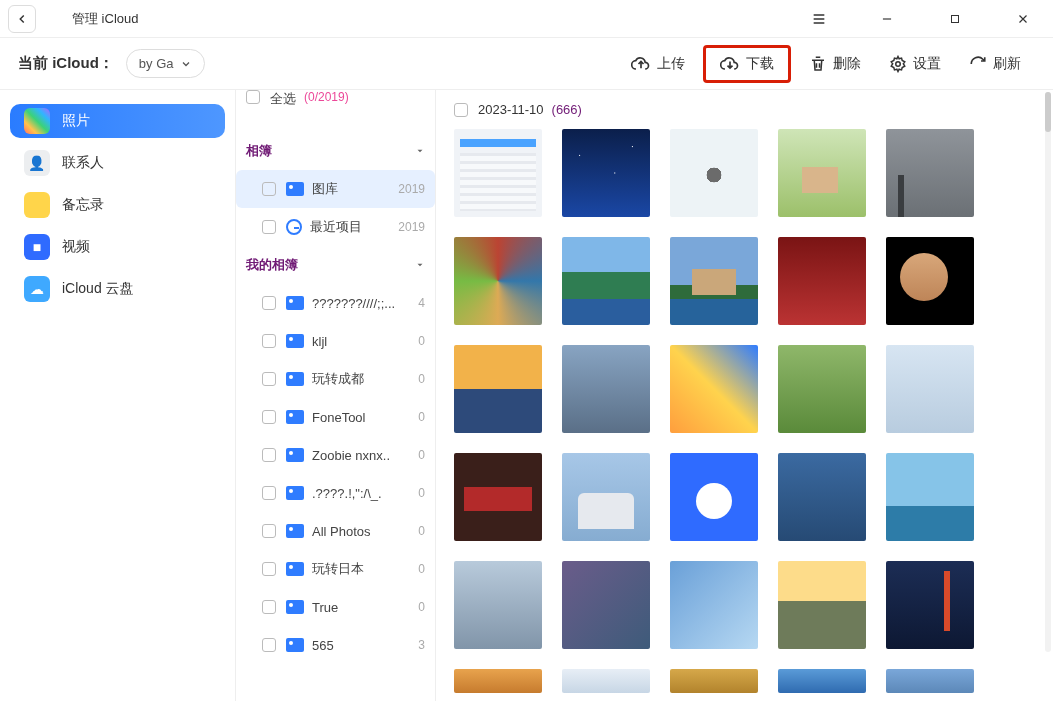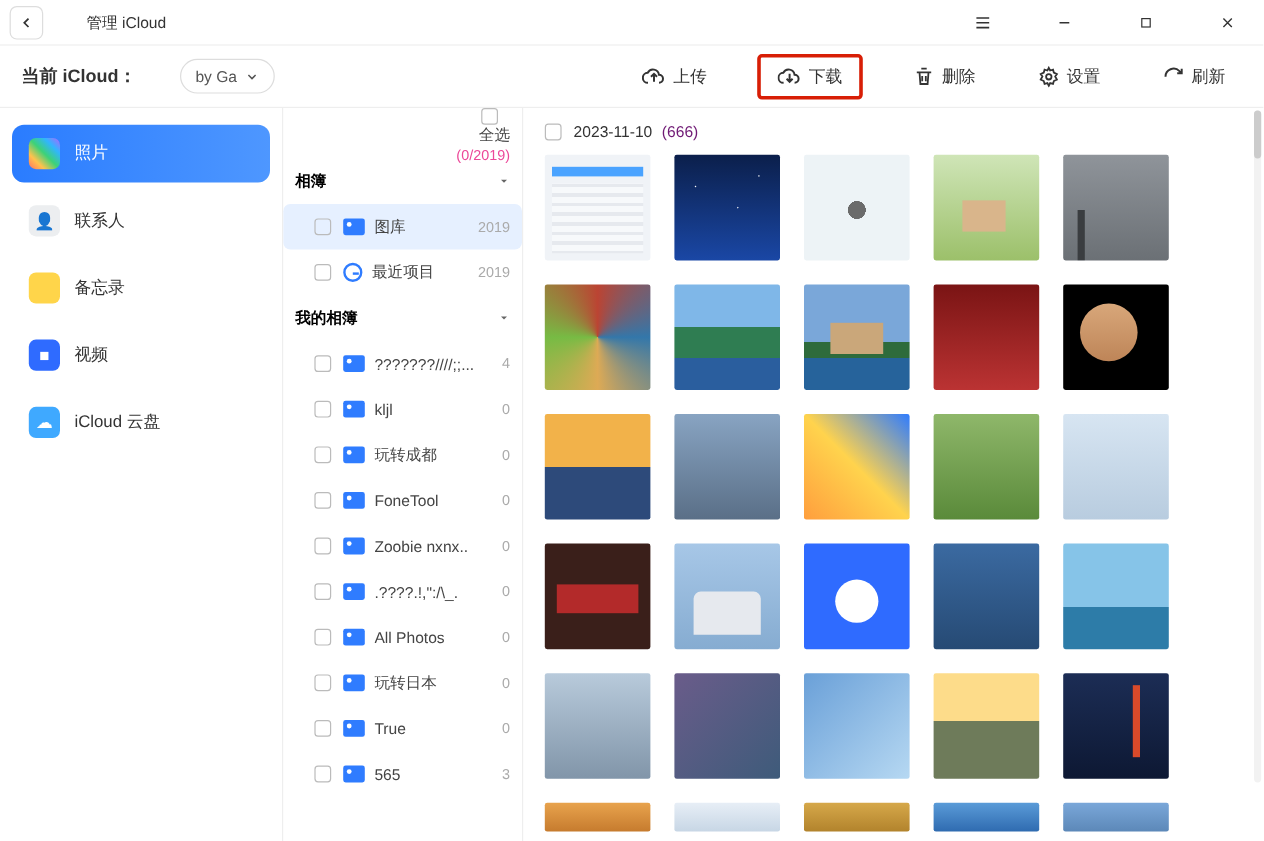--- a/index.html
+++ b/index.html
@@ -4,53 +4,53 @@
 <style>
 * { box-sizing: border-box; margin: 0; padding: 0; font-family: "Microsoft YaHei", -apple-system, sans-serif; }
 html, body { width: 1053px; height: 701px; overflow: hidden; background: #fff; }
 
 .title-bar { height: 38px; display: flex; align-items: center; padding: 0 8px; border-bottom: 1px solid #eee; gap: 24px; }
 .back-btn { width: 28px; height: 28px; border: 1px solid #ddd; border-radius: 6px; display: flex; align-items: center; justify-content: center; cursor: pointer; }
 .title-text { font-size: 13px; margin-left: 12px; flex: 0 0 auto; color: #333; }
 .title-spacer { flex: 1; }
 .win-ctrl { width: 44px; height: 38px; display: flex; align-items: center; justify-content: center; cursor: pointer; color: #333; }
 
-.header-row { height: 52px; display: flex; align-items: center; padding: 0 18px; border-bottom: 1px solid #eee; gap: 24px; }
+.header-row { height: 52px; display: flex; align-items: center; padding: 0 18px; border-bottom: 1px solid #eee; }
 .header-label { font-size: 15px; font-weight: 600; color: #333; }
 .account-chip { margin-left: 12px; padding: 6px 12px; border: 1px solid #ddd; border-radius: 16px; font-size: 13px; color: #555; display: flex; align-items: center; cursor: pointer; }
 .account-chip svg { margin-left: 6px; }
 .header-spacer { flex: 1; }
 .toolbar-btn { display: flex; align-items: center; padding: 6px 10px; margin: 0 4px; font-size: 14px; color: #333; cursor: pointer; border-radius: 4px; }
 .toolbar-btn svg { margin-right: 6px; }
 .download-highlight { border: 3px solid #d81e06; padding: 6px 14px; }
 
 .main { display: flex; height: calc(701px - 38px - 52px); }
 .sidebar { width: 236px; padding: 14px 10px; border-right: 1px solid #eee; }
-.nav-item { display: flex; align-items: center; height: 48px; padding: 0 14px; border-radius: 10px; font-size: 14px; color: #333; cursor: pointer; margin-bottom: 8px; }
+.nav-item { display: flex; align-items: center; height: 34px; padding: 0 14px; border-radius: 10px; font-size: 14px; color: #333; cursor: pointer; margin-bottom: 8px; }
 .nav-item.active { background: linear-gradient(90deg,#2a7cff,#4e97ff); color: #fff; }
 .nav-icon { width: 26px; height: 26px; border-radius: 6px; margin-right: 12px; display: flex; align-items: center; justify-content: center; font-size: 14px; flex: 0 0 auto; }
 .icon-photos { background: linear-gradient(45deg,#ff7262,#ffc24d,#3cd278,#31b5ff,#b064ff); }
 .icon-contacts { background: #eceef0; color: #888; }
 .icon-notes { background: #ffd54a; }
 .icon-videos { background: #2f6bff; }
 .icon-drive { background: #3fa9ff; }
 
 .album-panel { width: 200px; border-right: 1px solid #eee; overflow-y: auto; font-size: 13px; color: #444; }
 .album-row { display: flex; align-items: center; height: 38px; padding: 0 10px; cursor: pointer; }
-.album-row.section { font-weight: 600; color: #000000; justify-content: space-between; }
+.album-row.section { font-weight: 600; color: #701a75; justify-content: space-between; }
 .album-row.item { padding-left: 26px; }
 .album-row.item.active { background: #e6f0ff; border-radius: 6px; }
 .album-chk { width: 14px; height: 14px; border: 1.5px solid #bbb; border-radius: 3px; margin-right: 10px; flex: 0 0 auto; }
 .album-icon { width: 18px; height: 14px; background: #2f7cff; margin-right: 8px; flex: 0 0 auto; position: relative; border-radius: 2px; }
 .album-icon::after { content: ""; position: absolute; top: 3px; left: 3px; width: 4px; height: 4px; background: #fff; border-radius: 50%; }
 .clock-icon { width: 16px; height: 16px; border: 2px solid #2f7cff; border-radius: 50%; margin-right: 8px; position: relative; flex: 0 0 auto; }
 .clock-icon::after { content: ""; position: absolute; left: 50%; top: 50%; width: 5px; height: 2px; background: #2f7cff; transform-origin: 0 50%; }
 .album-name { flex: 1; white-space: nowrap; overflow: hidden; text-overflow: ellipsis; }
 .album-count { color: #aaa; font-size: 12px; margin-left: 6px; }
-.select-all-row { display: flex; align-items: flex-end; height: 42px; padding: 0 10px; border-bottom: 0; flex-direction: column; }
+.select-all-row { display: flex; align-items: flex-start; height: 42px; padding: 0 10px; border-bottom: 0; }
 .select-all-row .count { color: #ec4899; margin-left: 8px; font-size: 12px; }
 
 .content { flex: 1; overflow-y: auto; padding: 12px 6px 0 18px; }
 .date-row { display: flex; align-items: center; font-size: 13px; color: #333; margin-bottom: 12px; }
 .date-row .album-chk { margin-right: 10px; }
 .date-row .cnt { color: #701a75; margin-left: 8px; }
 .grid { display: flex; flex-wrap: wrap; gap: 20px; }
 .thumb { width: 88px; height: 88px; background: #555; border-radius: 2px; position: relative; flex: 0 0 auto; overflow: hidden; }
 
 .scrollbar { position: absolute; right: 2px; top: 92px; width: 6px; height: 560px; background: #f2f2f2; border-radius: 3px; }

